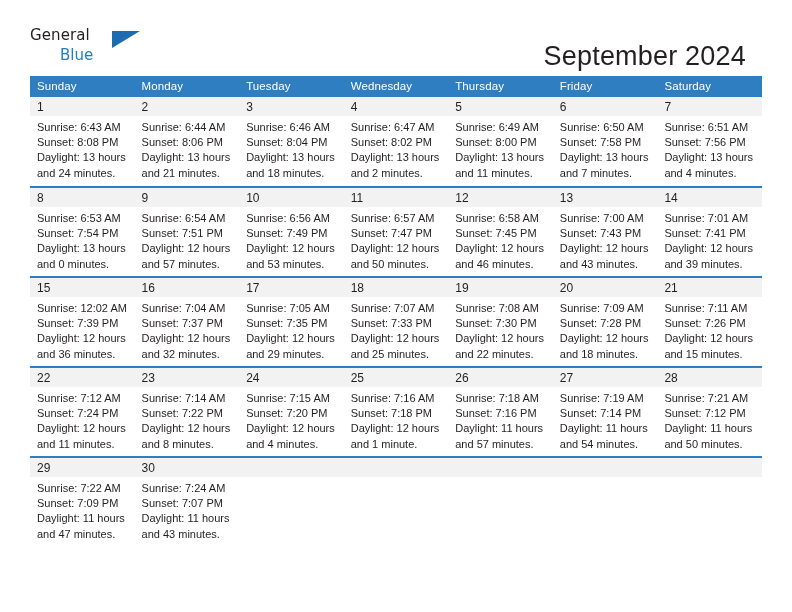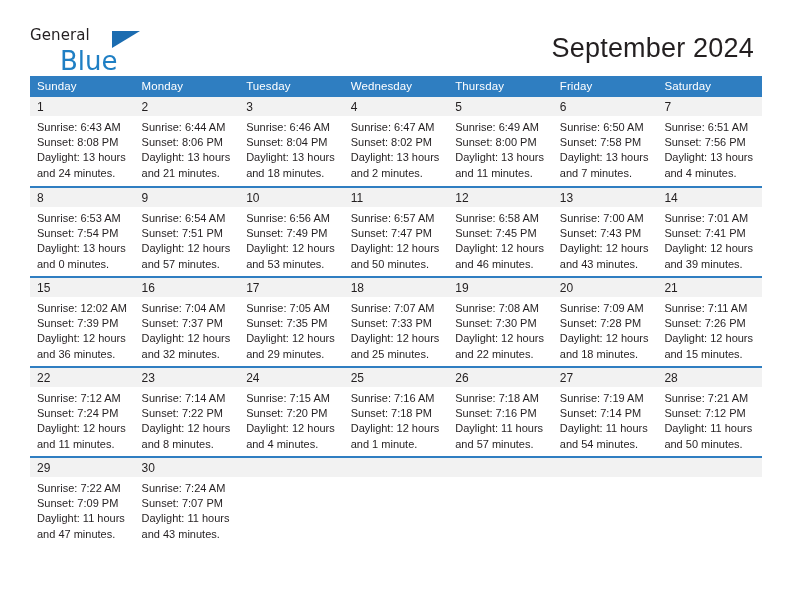--- a/index.html
+++ b/index.html
@@ -44,21 +44,21 @@
     font-size: 15px;
     letter-spacing: .1px;
     color: #231f20;
     line-height: 1;
     font-family: "DejaVu Sans", sans-serif;
   }
   .brand-blue {
     position: absolute;
     left: 30px;
     top: 22px;
-    font-size: 26px;
+    font-size: 15px;
     color: #1f7fc4;
     line-height: 1;
     font-family: "DejaVu Sans", sans-serif;
   }
   .brand-flag {
     position: absolute;
     left: 82px;
     top: 5px;
     width: 0;
     height: 0;
@@ -67,21 +67,21 @@
   }
   .title-block {
     text-align: right;
     flex: 1 1 auto;
   }
   .cal-title {
     font-size: 27px;
     font-weight: normal;
     color: #231f20;
     line-height: 1.05;
-    margin: 8px;
+    margin: 16px;
     letter-spacing: .2px;
   }
   .cal-location {
     font-size: 13.5px;
     color: #231f20;
     margin-top: 9px;
     letter-spacing: .1px;
   }
 
   

